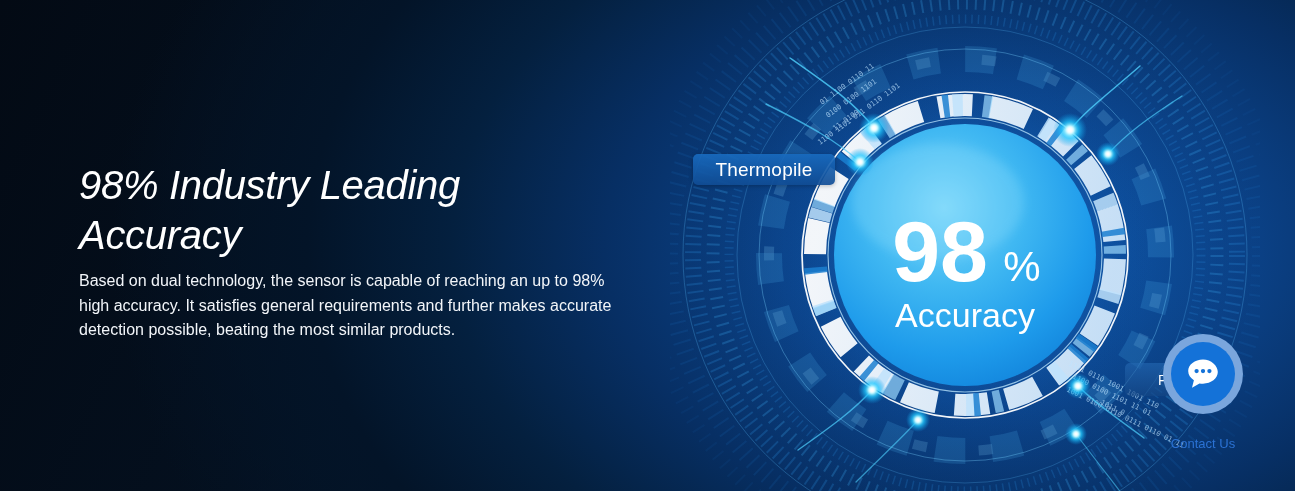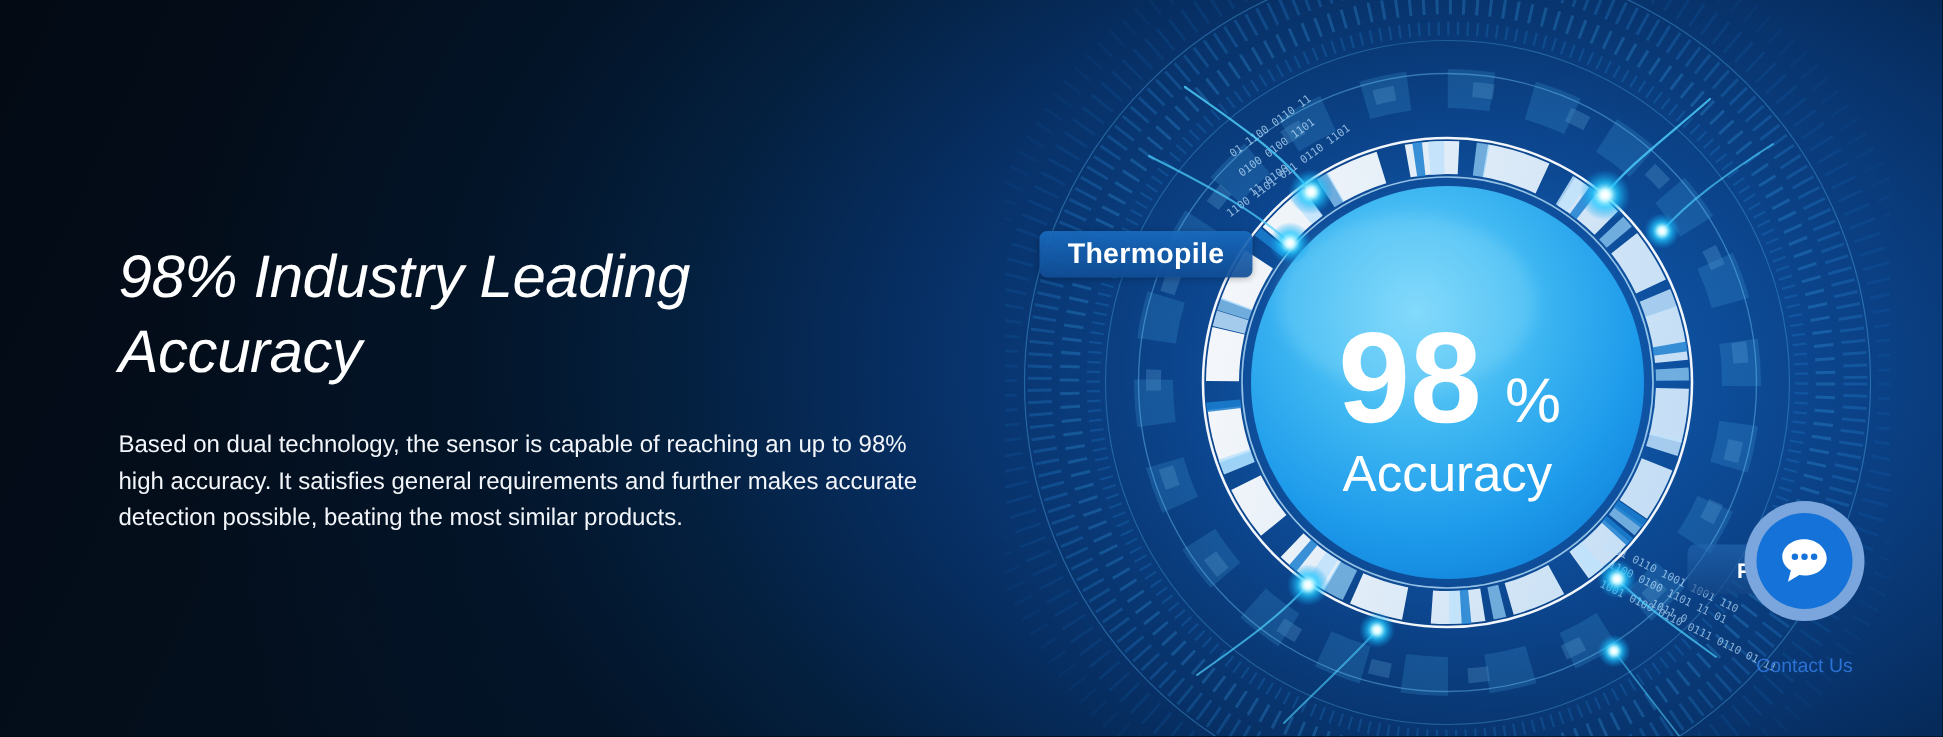--- a/index.html
+++ b/index.html
@@ -34,21 +34,21 @@
   .copy h1 {
     font-size: 40px;
     line-height: 50px;
     font-weight: 500;
     letter-spacing: -0.3px;
     color: #ffffff;
     white-space: pre-line;
     font-style: italic;
   }
   .copy p {
-    margin-top: 25px;
+    margin-top: 9px;
     font-size: 16px;
     line-height: 24.5px;
     font-weight: 400;
     color: #f2f5f9;
     max-width: 535px;
   }
 
   
   .graphic {
     position: absolute;
@@ -62,21 +62,21 @@
 
   
   .badge {
     position: absolute;
     z-index: 45;
     display: flex;
     align-items: center;
     justify-content: center;
     border-radius: 5px;
     color: #ffffff;
-    font-weight: 700;
+    font-weight: 400;
     letter-spacing: 0.2px;
   }
   #badge-thermopile {
     left: 693px;  top: 154px;
     width: 142px; height: 31px;
     font-size: 19px;
     background: linear-gradient(180deg, rgba(24,106,190,0.92) 0%, rgba(16,76,148,0.92) 100%);
     box-shadow: 0 1px 4px rgba(0,0,0,0.25);
   }
   #badge-pir {

